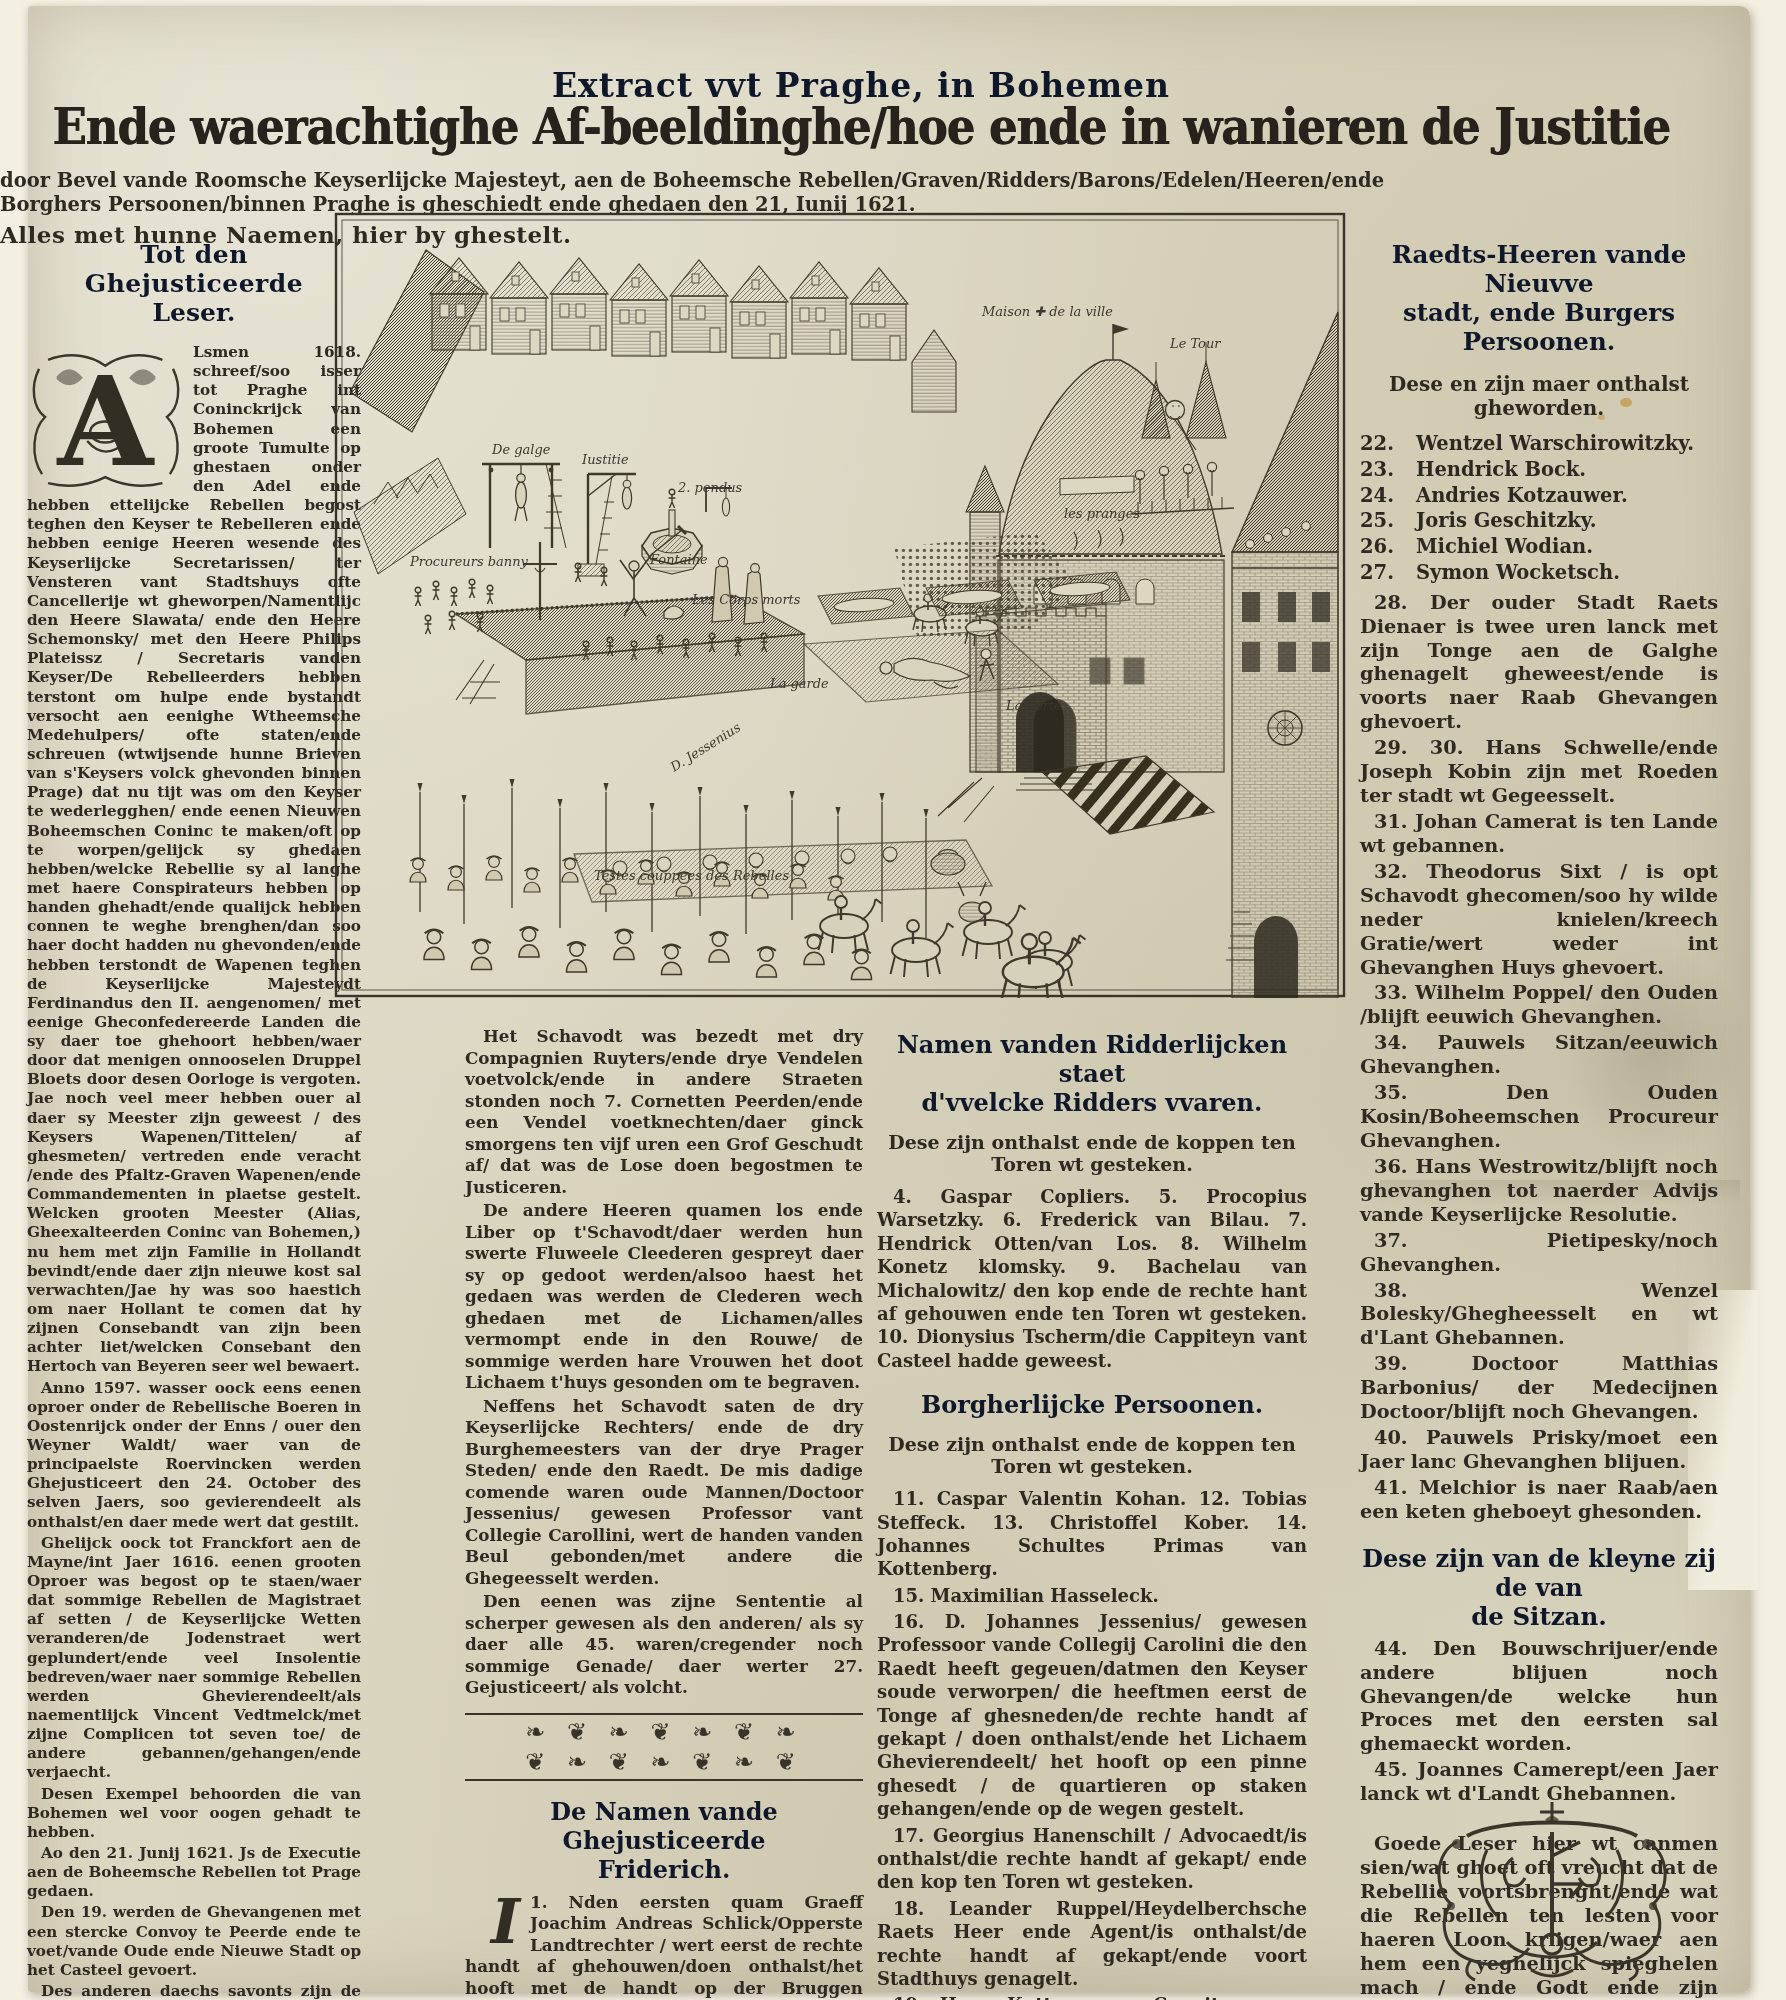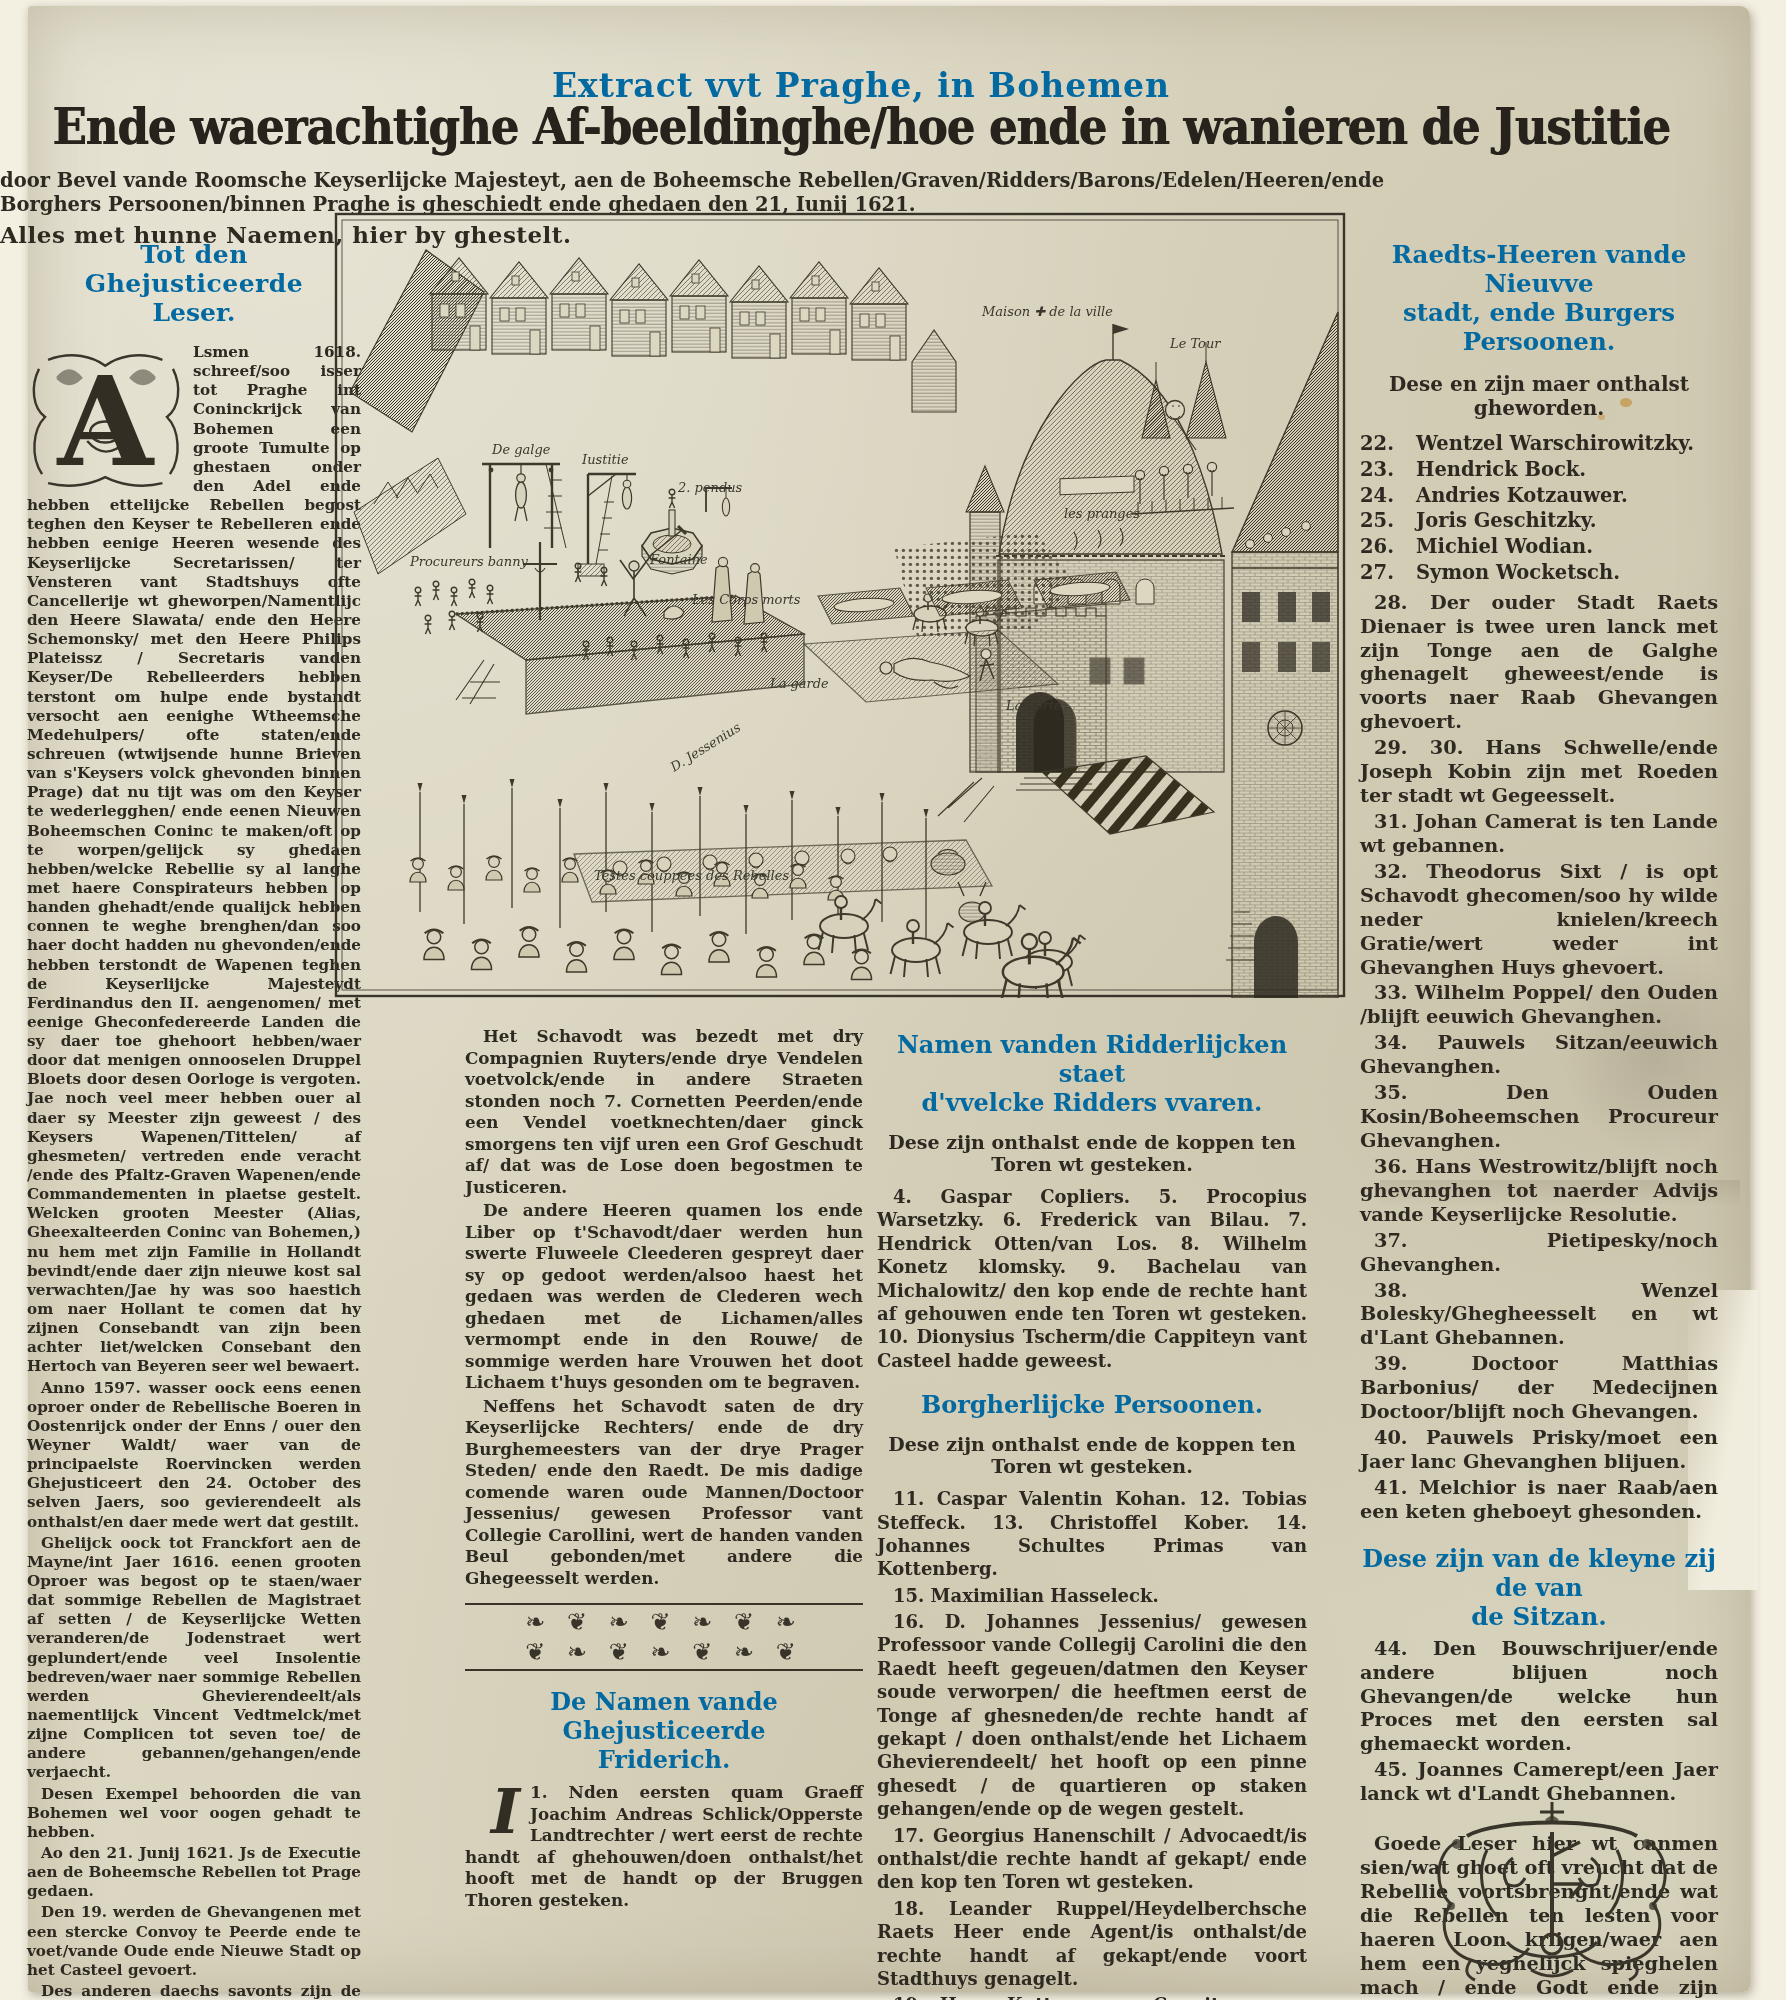--- a/index.html
+++ b/index.html
@@ -17,21 +17,21 @@
       radial-gradient(ellipse at 92% 55%, rgba(140,128,96,.16), transparent 35%),
       radial-gradient(ellipse at 50% 98%, rgba(135,120,88,.12), transparent 50%),
       linear-gradient(100deg,#ddd8c3,#d9d4be 55%,#d5d0ba);
     box-shadow: inset 0 0 70px rgba(115,100,70,.28), 2px 3px 10px rgba(60,50,30,.35);
     border-radius:3px 10px 6px 3px;
   }
   .stain{position:absolute;pointer-events:none;}
   .abs{position:absolute;}
   .center{text-align:center;}
   .bl{font-weight:700;text-align:justify;color:#2e2a22;}
-  .roman{font-weight:600;color:#0369a1;}
+  .roman{font-weight:600;color:#0f172a;}
   h1,h2,h3,p{margin:0;padding:0;font-weight:inherit;}
 
   
   .kicker{left:0;top:66px;width:1722px;font-size:33px;letter-spacing:1px;}
   .bigtitle{left:0;top:97px;width:1722px;font-size:45px;font-weight:700;letter-spacing:-1px;color:#27231c;
     text-shadow:0.8px 0 0 #27231c; transform:scaleY(1.12);transform-origin:top center;}
   .sub1{left:0;top:169px;width:1722px;font-size:19.5px;font-weight:700;}
   .sub2{left:0;top:193px;width:1722px;font-size:19.5px;font-weight:700;}
   .tagline{left:0;top:221px;width:1722px;font-size:23px;font-weight:700;letter-spacing:.5px;}
 
@@ -461,20 +461,21 @@
     <text class="eng-label" x="672" y="498">La porte</text>
   </g>
 </svg>
 </div>
 
 <section class="abs col2">
   <div class="body bl">
     <p>Het Schavodt was bezedt met dry Compagnien Ruyters/ende drye Vendelen voetvolck/ende in andere Straeten stonden noch 7. Cornetten Peerden/ende een Vendel voetknechten/daer ginck smorgens ten vijf uren een Grof Geschudt af/ dat was de Lose doen begostmen te Justiceren.</p>
     <p>De andere Heeren quamen los ende Liber op t'Schavodt/daer werden hun swerte Fluweele Cleederen gespreyt daer sy op gedoot werden/alsoo haest het gedaen was werden de Clederen wech ghedaen met de Lichamen/alles vermompt ende in den Rouwe/ de sommige werden hare Vrouwen het doot Lichaem t'huys gesonden om te begraven.</p>
     <p>Neffens het Schavodt saten de dry Keyserlijcke Rechters/ ende de dry Burghemeesters van der drye Prager Steden/ ende den Raedt. De mis dadige comende waren oude Mannen/Doctoor Jessenius/ gewesen Professor vant Collegie Carollini, wert de handen vanden Beul gebonden/met andere die Ghegeesselt werden.</p>
+    <p>Den eenen was zijne Sententie al scherper gewesen als den anderen/ als sy daer alle 45. waren/cregender noch sommige Genade/ daer werter 27. Gejusticeert/ als volcht.</p>
   </div>
   <div class="ornament">❧ ❦ ❧ ❦ ❧ ❦ ❧
 ❦ ❧ ❦ ❧ ❦ ❧ ❦</div>
   <h3 class="nameshead roman">De Namen vande Ghejusticeerde</h3>
   <h3 class="nameshead2 roman">Friderich.</h3>
   <div class="body bl">
     <p class="first" style="text-indent:0;">
       <span>1.</span>
       <span class="fancy-initial">I</span>
       <span>Nden eersten quam Graeff Joachim Andreas Schlick/Opperste Landtrechter / wert eerst de rechte handt af ghehouwen/doen onthalst/het hooft met de handt op der Bruggen Thoren gesteken.</span>

